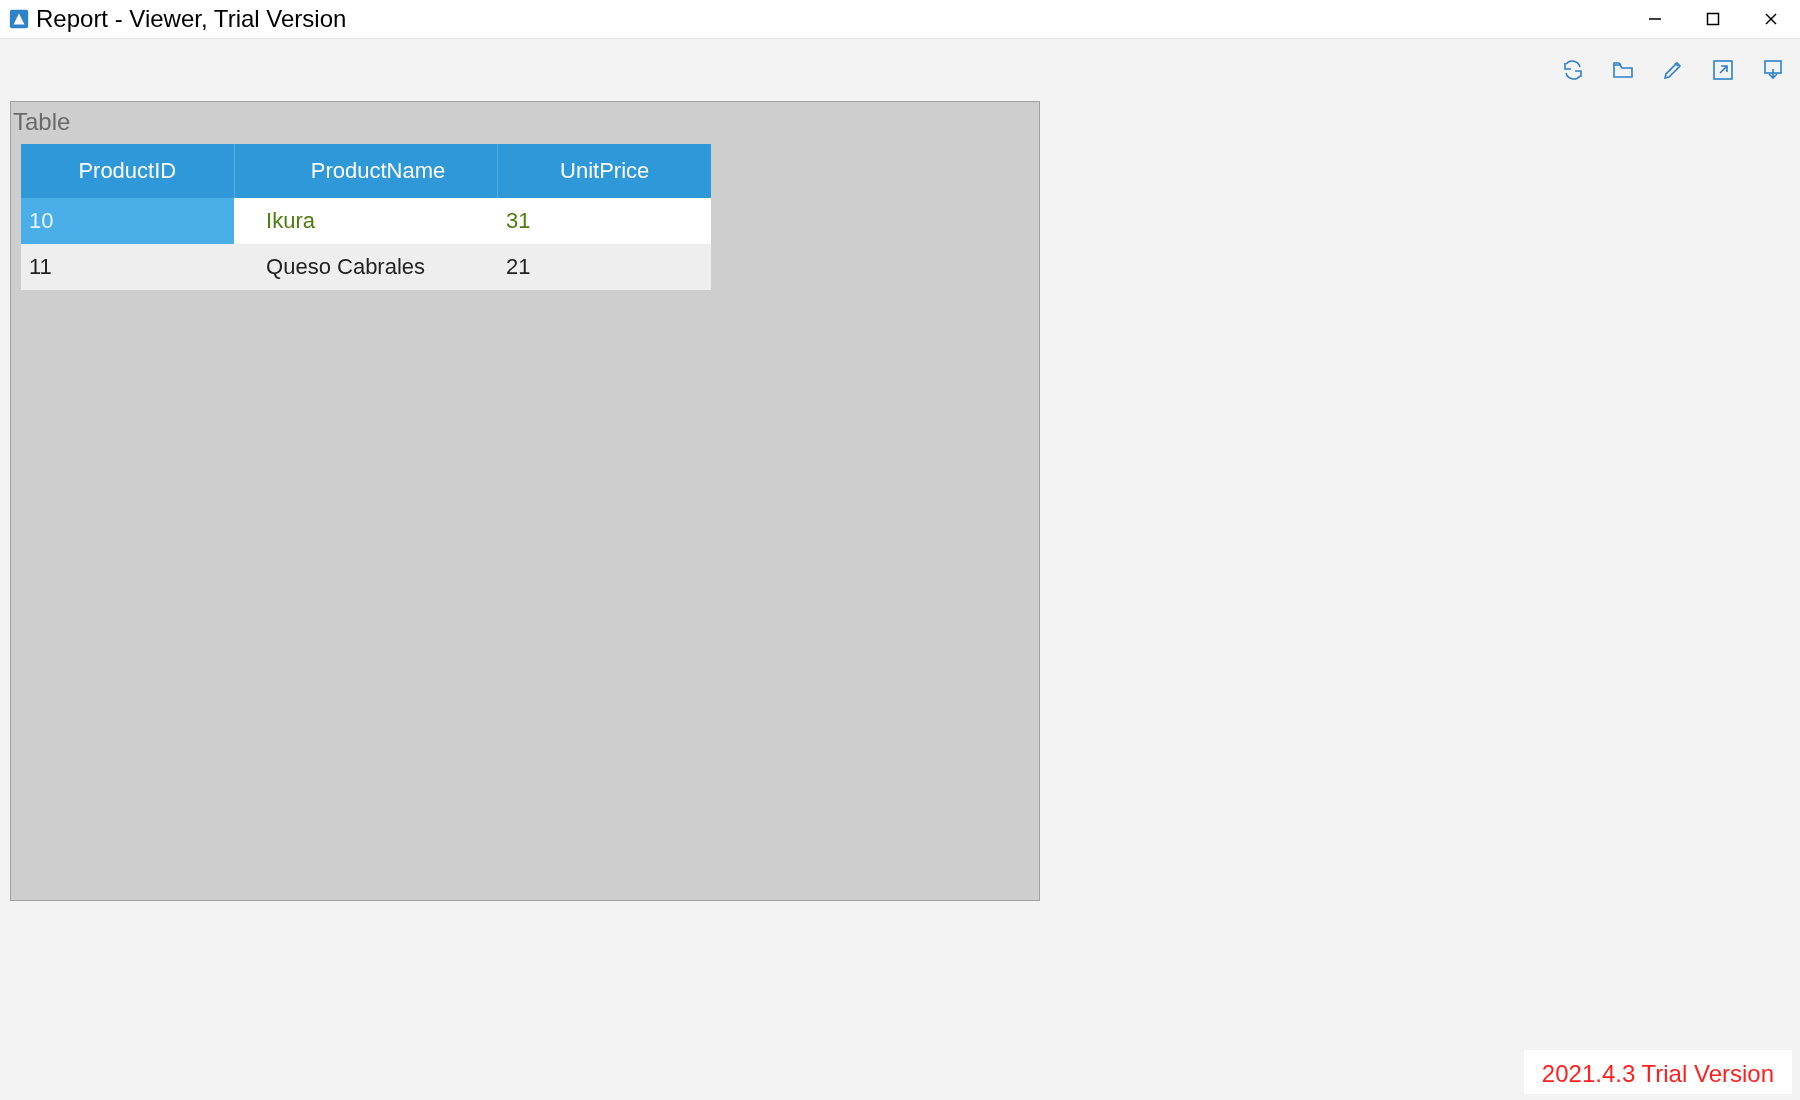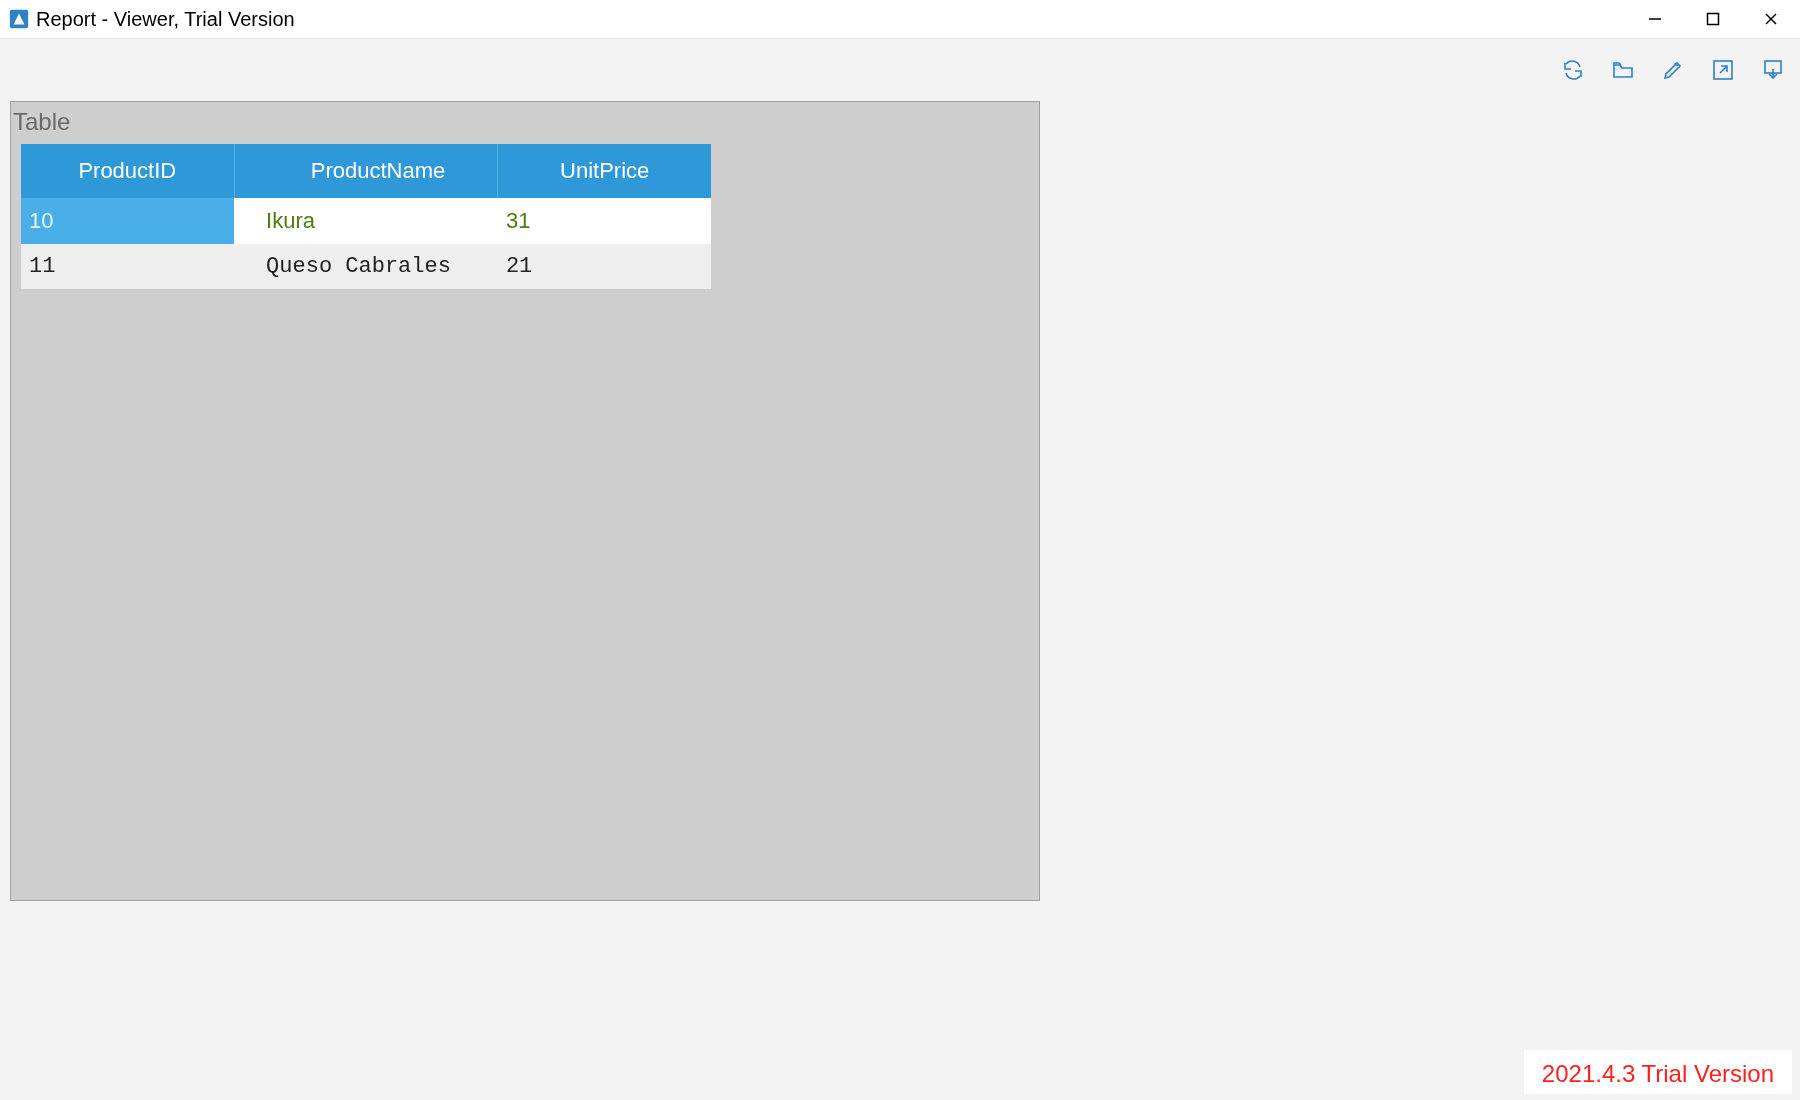--- a/index.html
+++ b/index.html
@@ -39,21 +39,21 @@
     align-items:center;
     padding:0 0 0 8px;
     background:#ffffff;
   }
   .app-icon{
     width:22px;height:22px;
     margin-right:6px;
     display:inline-flex;
   }
   .title-text{
-    font-size:20px;
+    font-size:24px;
     color:var(--title-fg);
   }
   .title-spacer{flex:1;}
   .win-buttons{display:flex;}
   .win-btn{
     width:58px;height:38px;
     display:flex;align-items:center;justify-content:center;
     cursor:default;
   }
   .win-btn svg{width:14px;height:14px;}
@@ -121,21 +121,20 @@
     background:var(--row-sel);
     color:var(--row-sel-text);
   }
   .row-selected td:not(.col-id){
     background:#ffffff;
     color:#4d7c0f;
   }
   .row-normal td{
     background:var(--row-alt);
     color:#222;
-    font-family:Liberation Mono, monospace;
   }
   
   .trial-wm{
     position:absolute;
     right:8px;
     bottom:6px;
     background:#fff;
     padding:10px 18px 6px 18px;
     color:var(--trial-red);
     font-size:24px;

